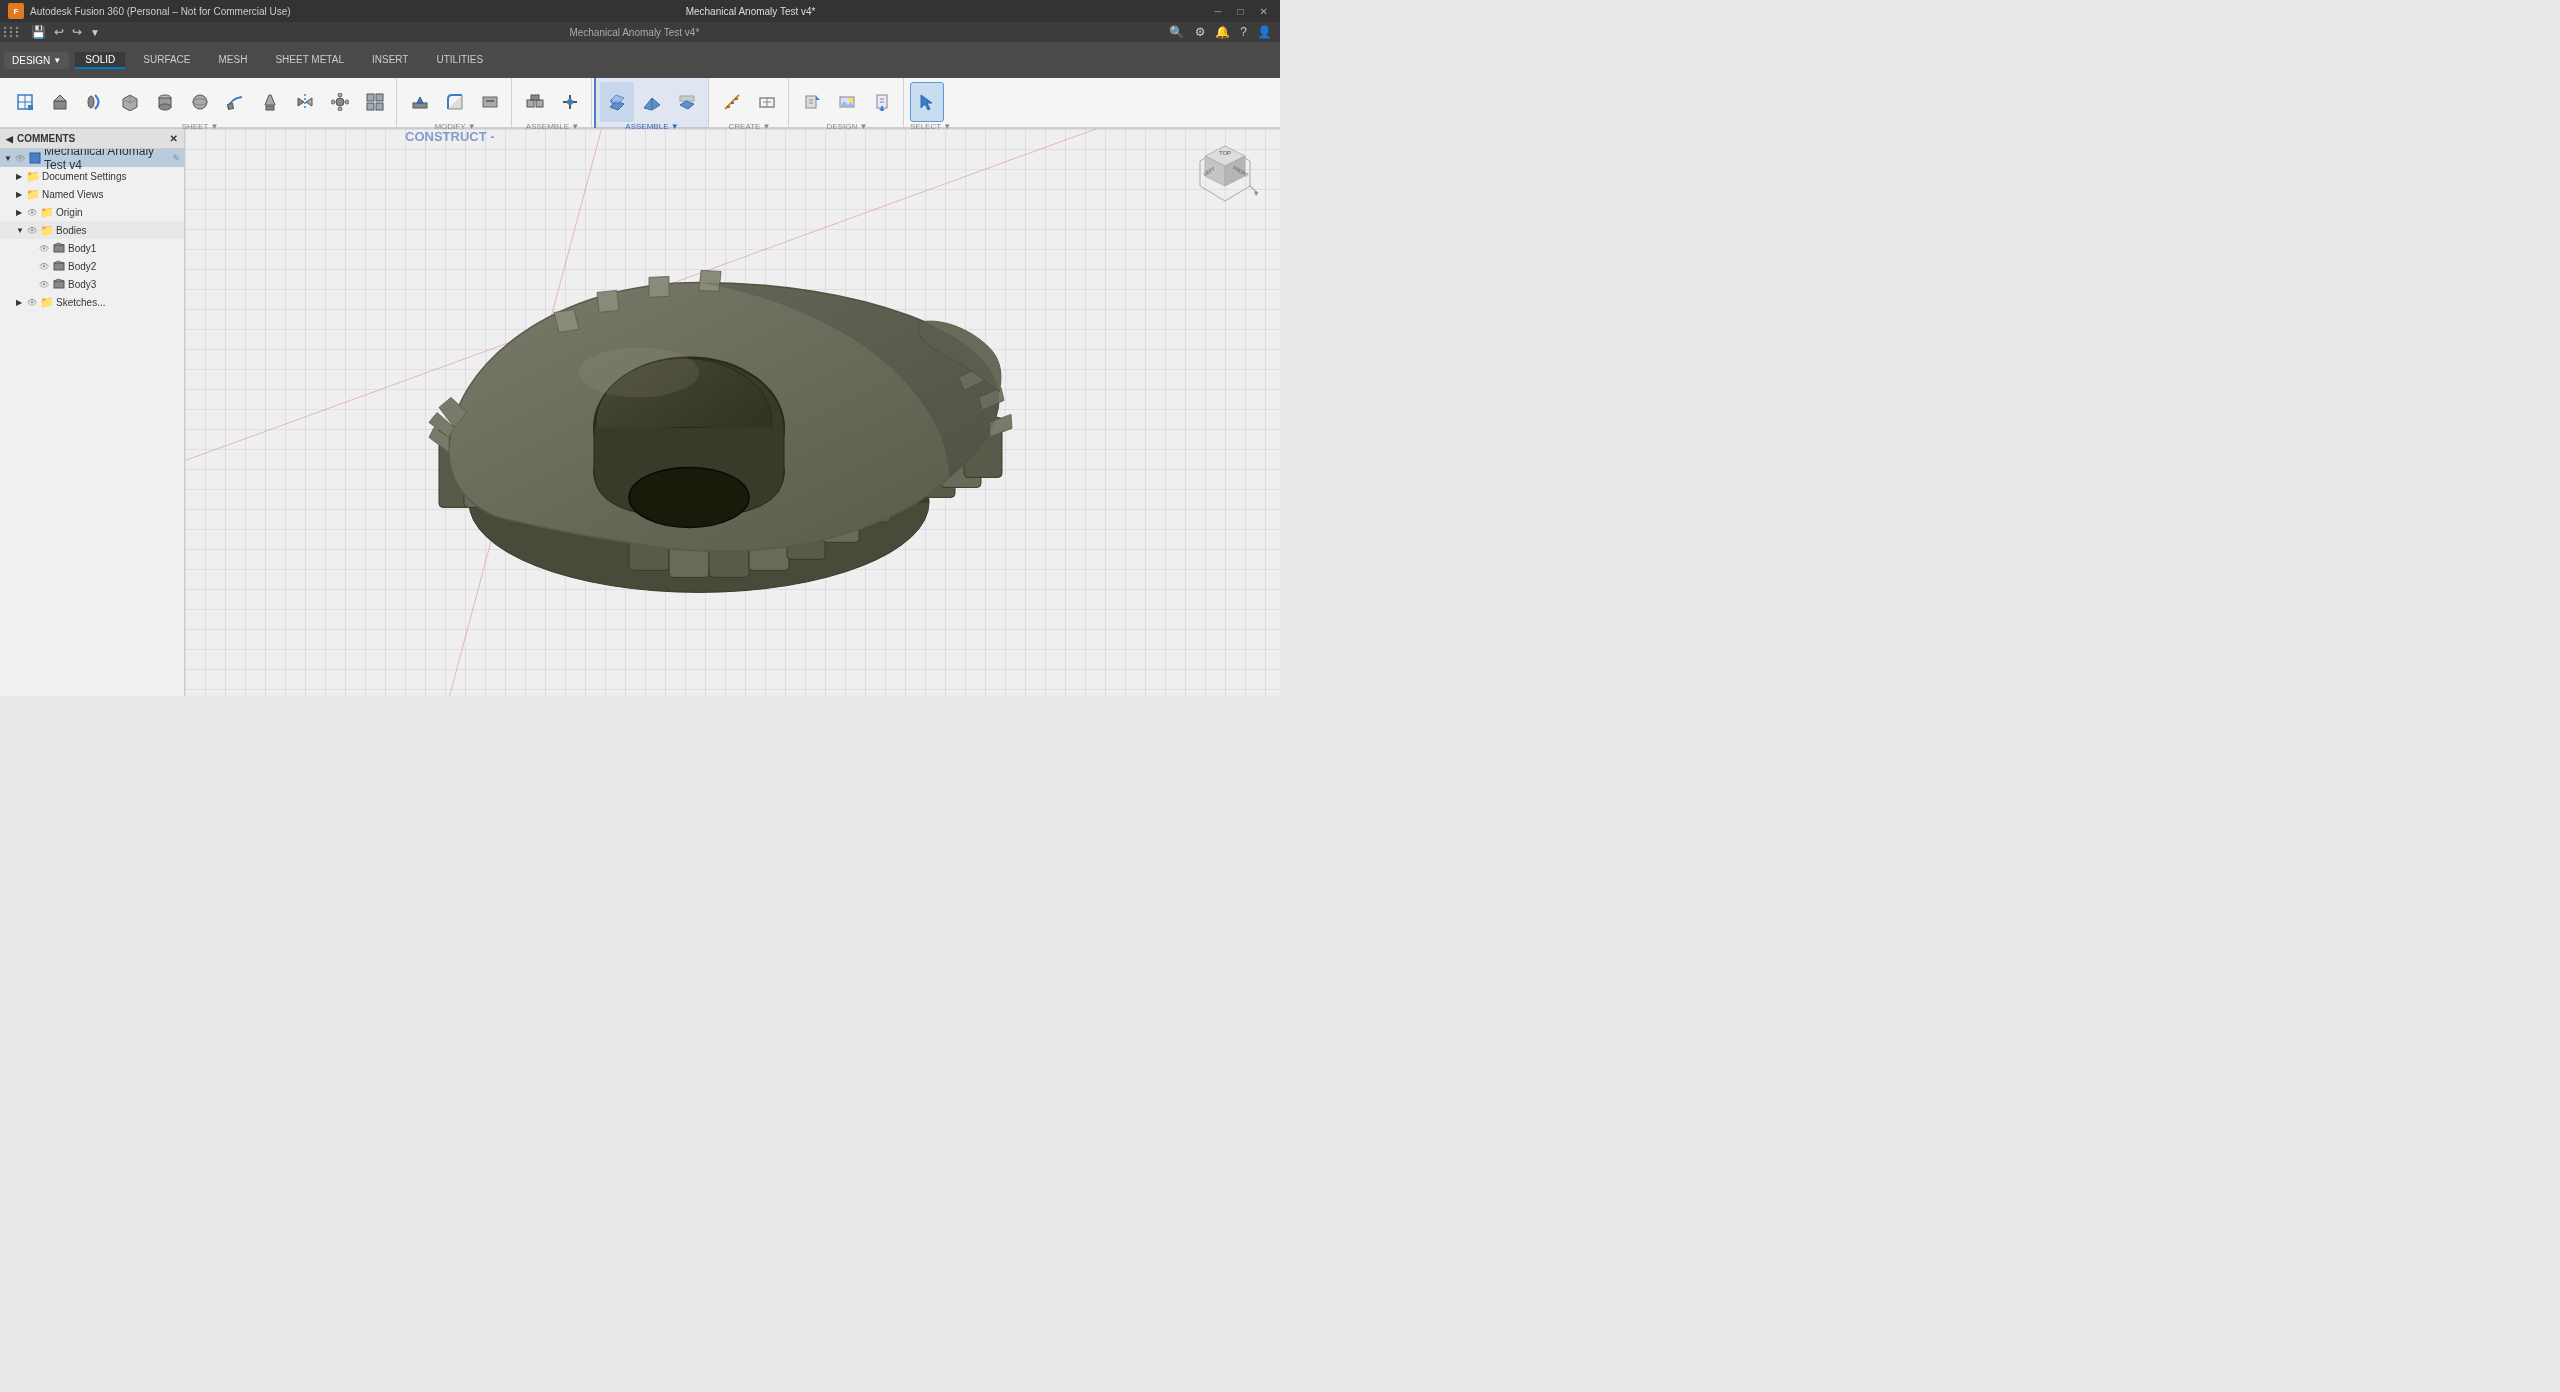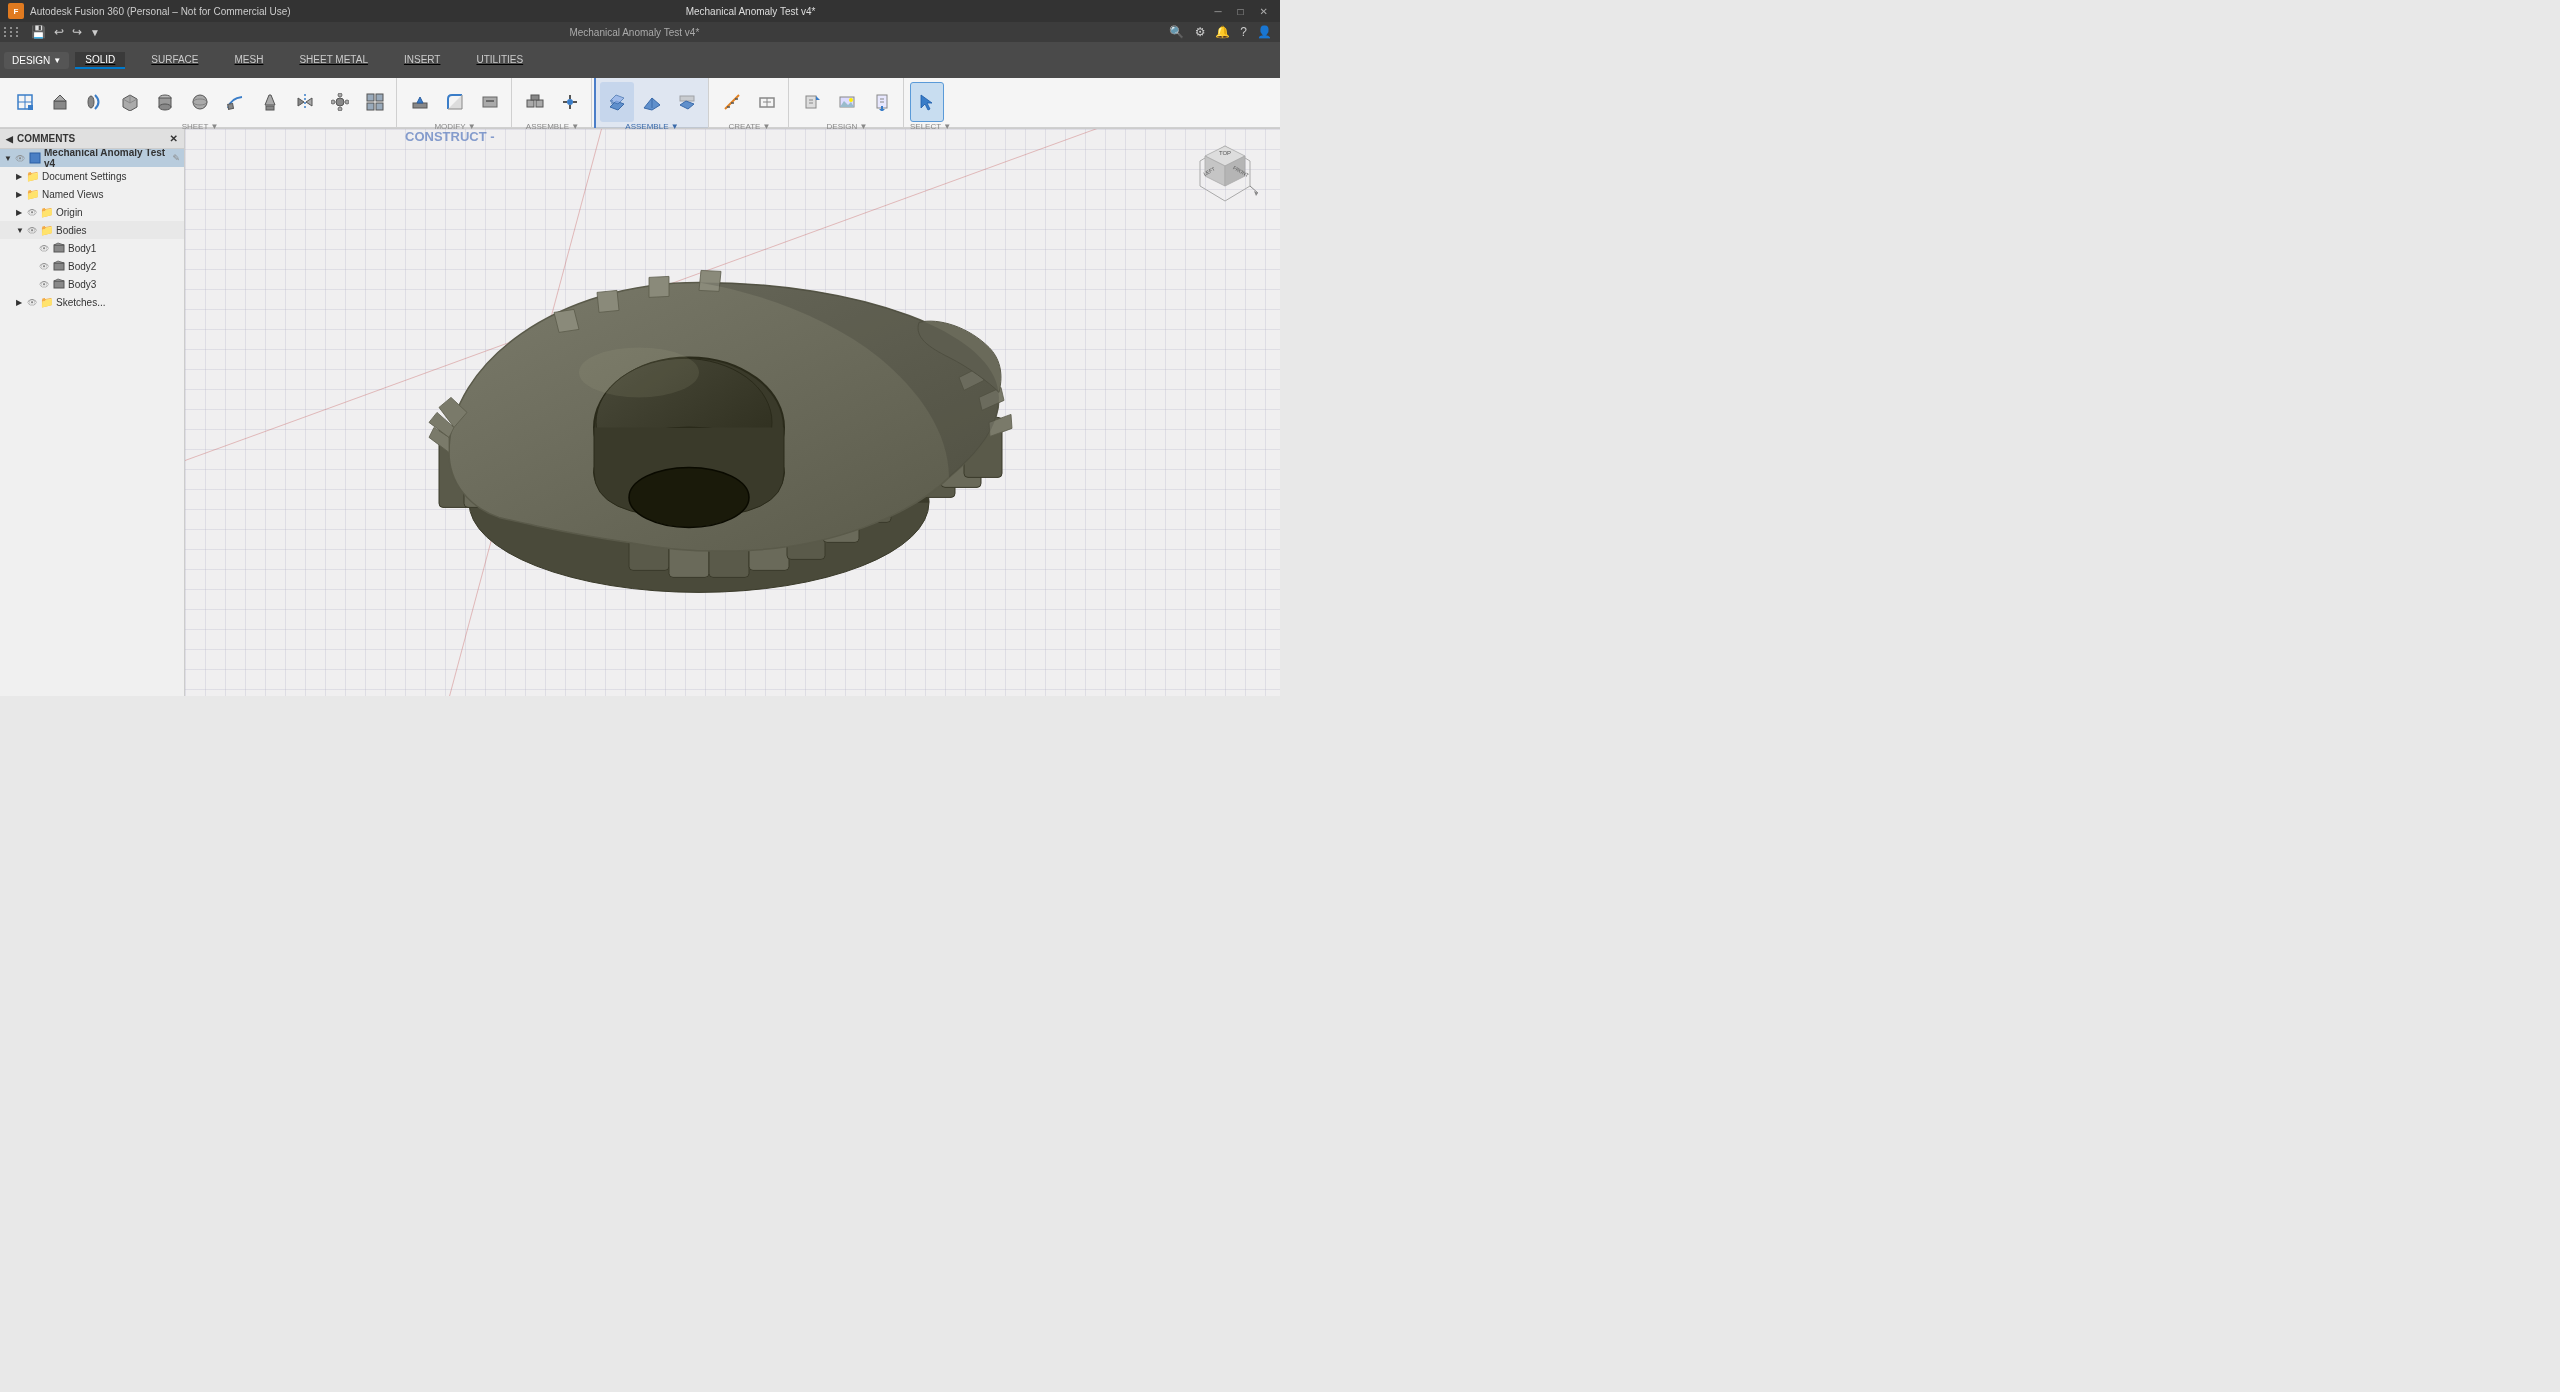--- a/index.html
+++ b/index.html
@@ -322,21 +322,21 @@
     <span style="color:#ccc;font-size:12px;padding:0 4px;cursor:pointer;">🔔</span>
     <span style="color:#ccc;font-size:12px;padding:0 4px;cursor:pointer;">?</span>
     <span style="color:#ccc;font-size:12px;padding:0 4px;cursor:pointer;">👤</span>
   </div>
 
   <div style="display:flex;align-items:center;background:#4a4a4a;height:36px;">
     <div id="design-btn">
       <span>DESIGN</span>
       <span style="font-size:8px;">▼</span>
     </div>
-    <div style="display:flex;gap:16px;text-decoration:underline;">
+    <div style="display:flex;gap:8px;">
       <div class="tab-item active">SOLID</div>
       <div class="tab-item">SURFACE</div>
       <div class="tab-item">MESH</div>
       <div class="tab-item">SHEET METAL</div>
       <div class="tab-item">INSERT</div>
       <div class="tab-item">UTILITIES</div>
     </div>
   </div>
 
   <div id="icon-row">
@@ -630,21 +630,21 @@
     <div class="browser-tree">
 
       <div class="tree-item highlighted" style="padding-left:4px;">
         <span class="tree-arrow">▼</span>
         <span class="eye-icon" style="color:#888;">👁</span>
         <span class="tree-icon">
           <svg width="12" height="12" viewBox="0 0 12 12">
               <rect x="1" y="1" width="10" height="10" fill="#4a7fc4" stroke="#2a5fa4" stroke-width="1"></rect>
             </svg>
         </span>
-        <span style="font-size:10px;font-weight:bold;color:#333;">Mechanical Anomaly Test v4</span>
+        <span style="font-size:12px;font-weight:normal;color:#333;">Mechanical Anomaly Test v4</span>
         <span style="margin-left:3px;font-size:9px;color:#888;cursor:pointer;">✎</span>
       </div>
 
       <div class="tree-item" style="padding-left:16px;">
         <span class="tree-arrow">▶</span>
         <span class="tree-icon folder-icon">📁</span>
         <span>Document Settings</span>
       </div>
 
       <div class="tree-item" style="padding-left:16px;">

